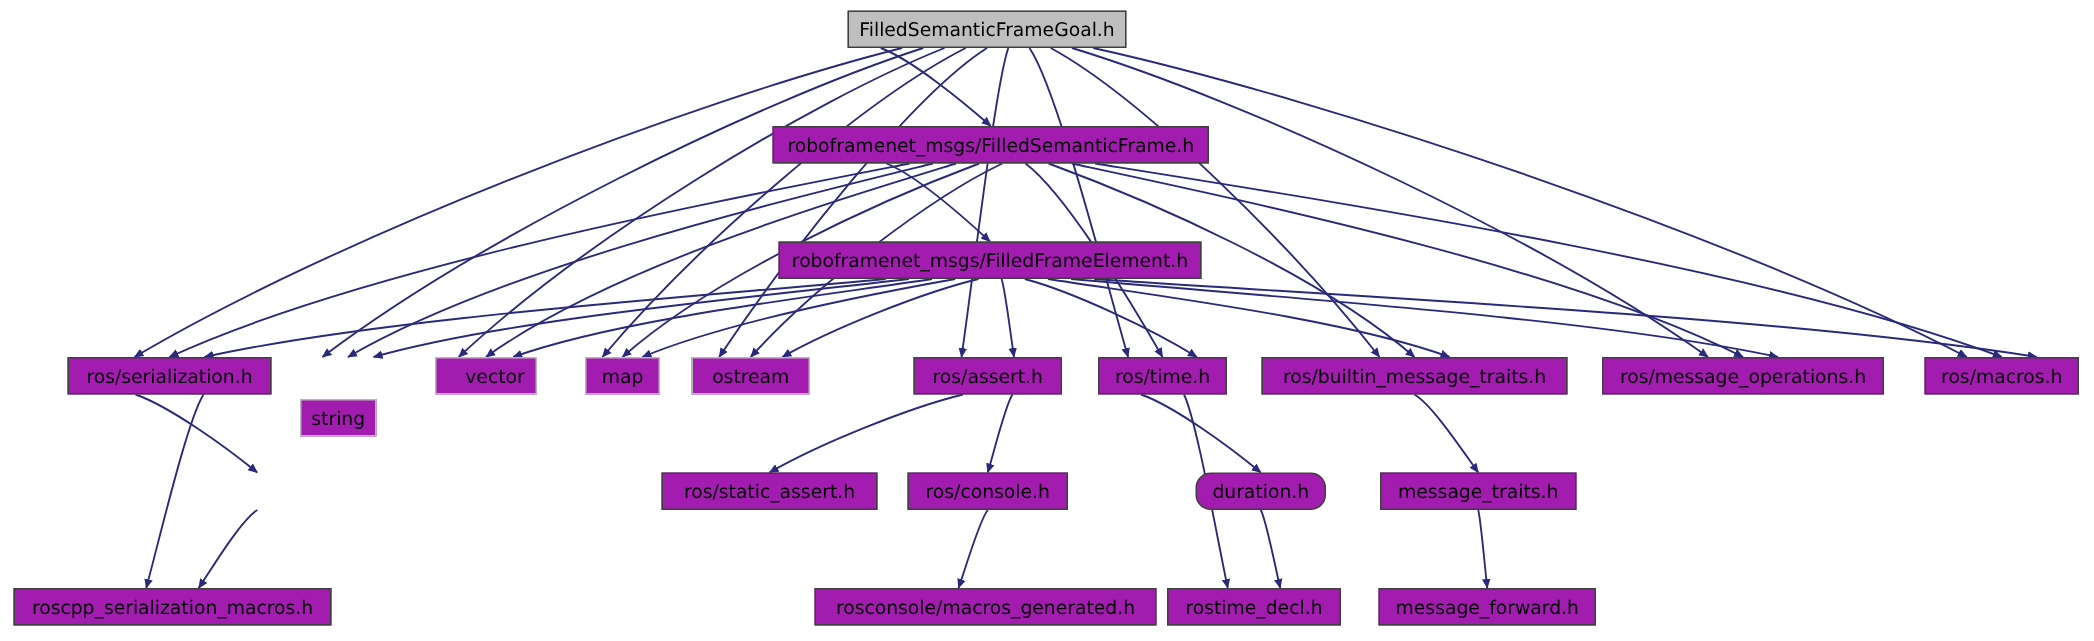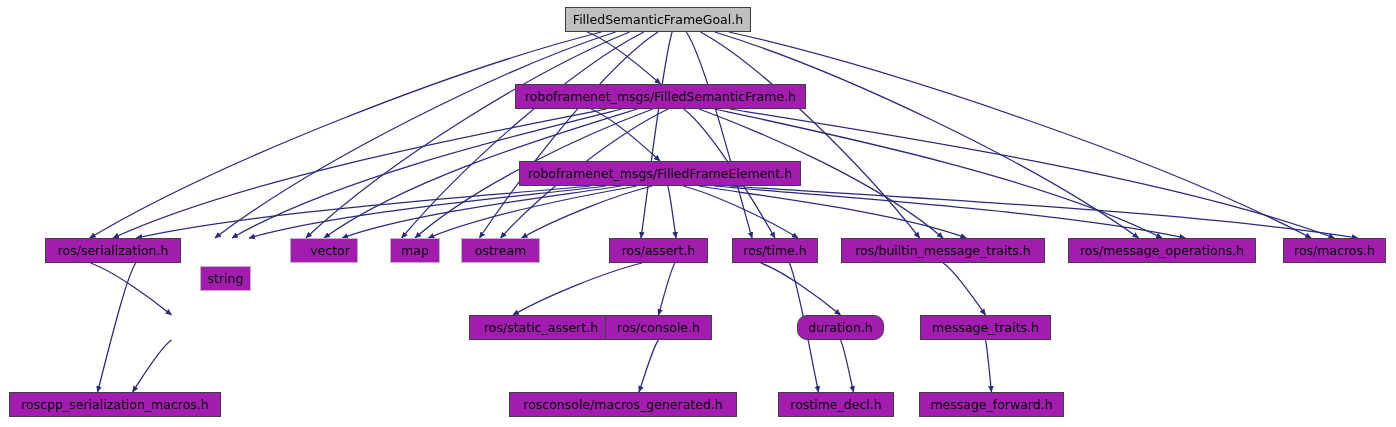--- a/index.html
+++ b/index.html
@@ -122,36 +122,36 @@
     </div>
     <div class="node" style="left: 841px; top: 238px; width: 204px;">
       <span class="label">ros/builtin_message_traits.h</span>
     </div>
     <div class="node" style="left: 1068px; top: 238px; width: 188px; text-align: right;">
       <span class="label">ros/message_operations.h</span>
     </div>
     <div class="node" style="left: 1283px; top: 238px; width: 103px;">
       <span class="label">ros/macros.h</span>
     </div>
-    <div class="node" style="left: 441px; top: 315px; width: 144px; margin-left: 28px;">
+    <div class="node" style="left: 441px; top: 315px; width: 144px;">
       <span class="label">ros/static_assert.h</span>
     </div>
     <div class="node" style="left: 605px; top: 315px; width: 107px;">
       <span class="label">ros/console.h</span>
     </div>
     <div class="node" style="left: 797px; top: 315px; width: 87px; border-radius: 10px;">
       <span class="label">duration.h</span>
     </div>
     <div class="node" style="left: 9px; top: 392px; width: 212px;">
       <span class="label">roscpp_serialization_macros.h</span>
     </div>
     <div class="node" style="left: 920px; top: 315px; width: 131px;">
       <span class="label">message_traits.h</span>
     </div>
-    <div class="node" style="left: 509px; top: 392px; width: 228px;">
+    <div class="node" style="left: 543px; top: 392px; width: 228px;">
       <span class="label">rosconsole/macros_generated.h</span>
     </div>
     <div class="node" style="left: 778px; top: 392px; width: 116px;">
       <span class="label">rostime_decl.h</span>
     </div>
     <div class="node" style="left: 919px; top: 392px; width: 145px;">
       <span class="label">message_forward.h</span>
     </div>
   </div>
 

